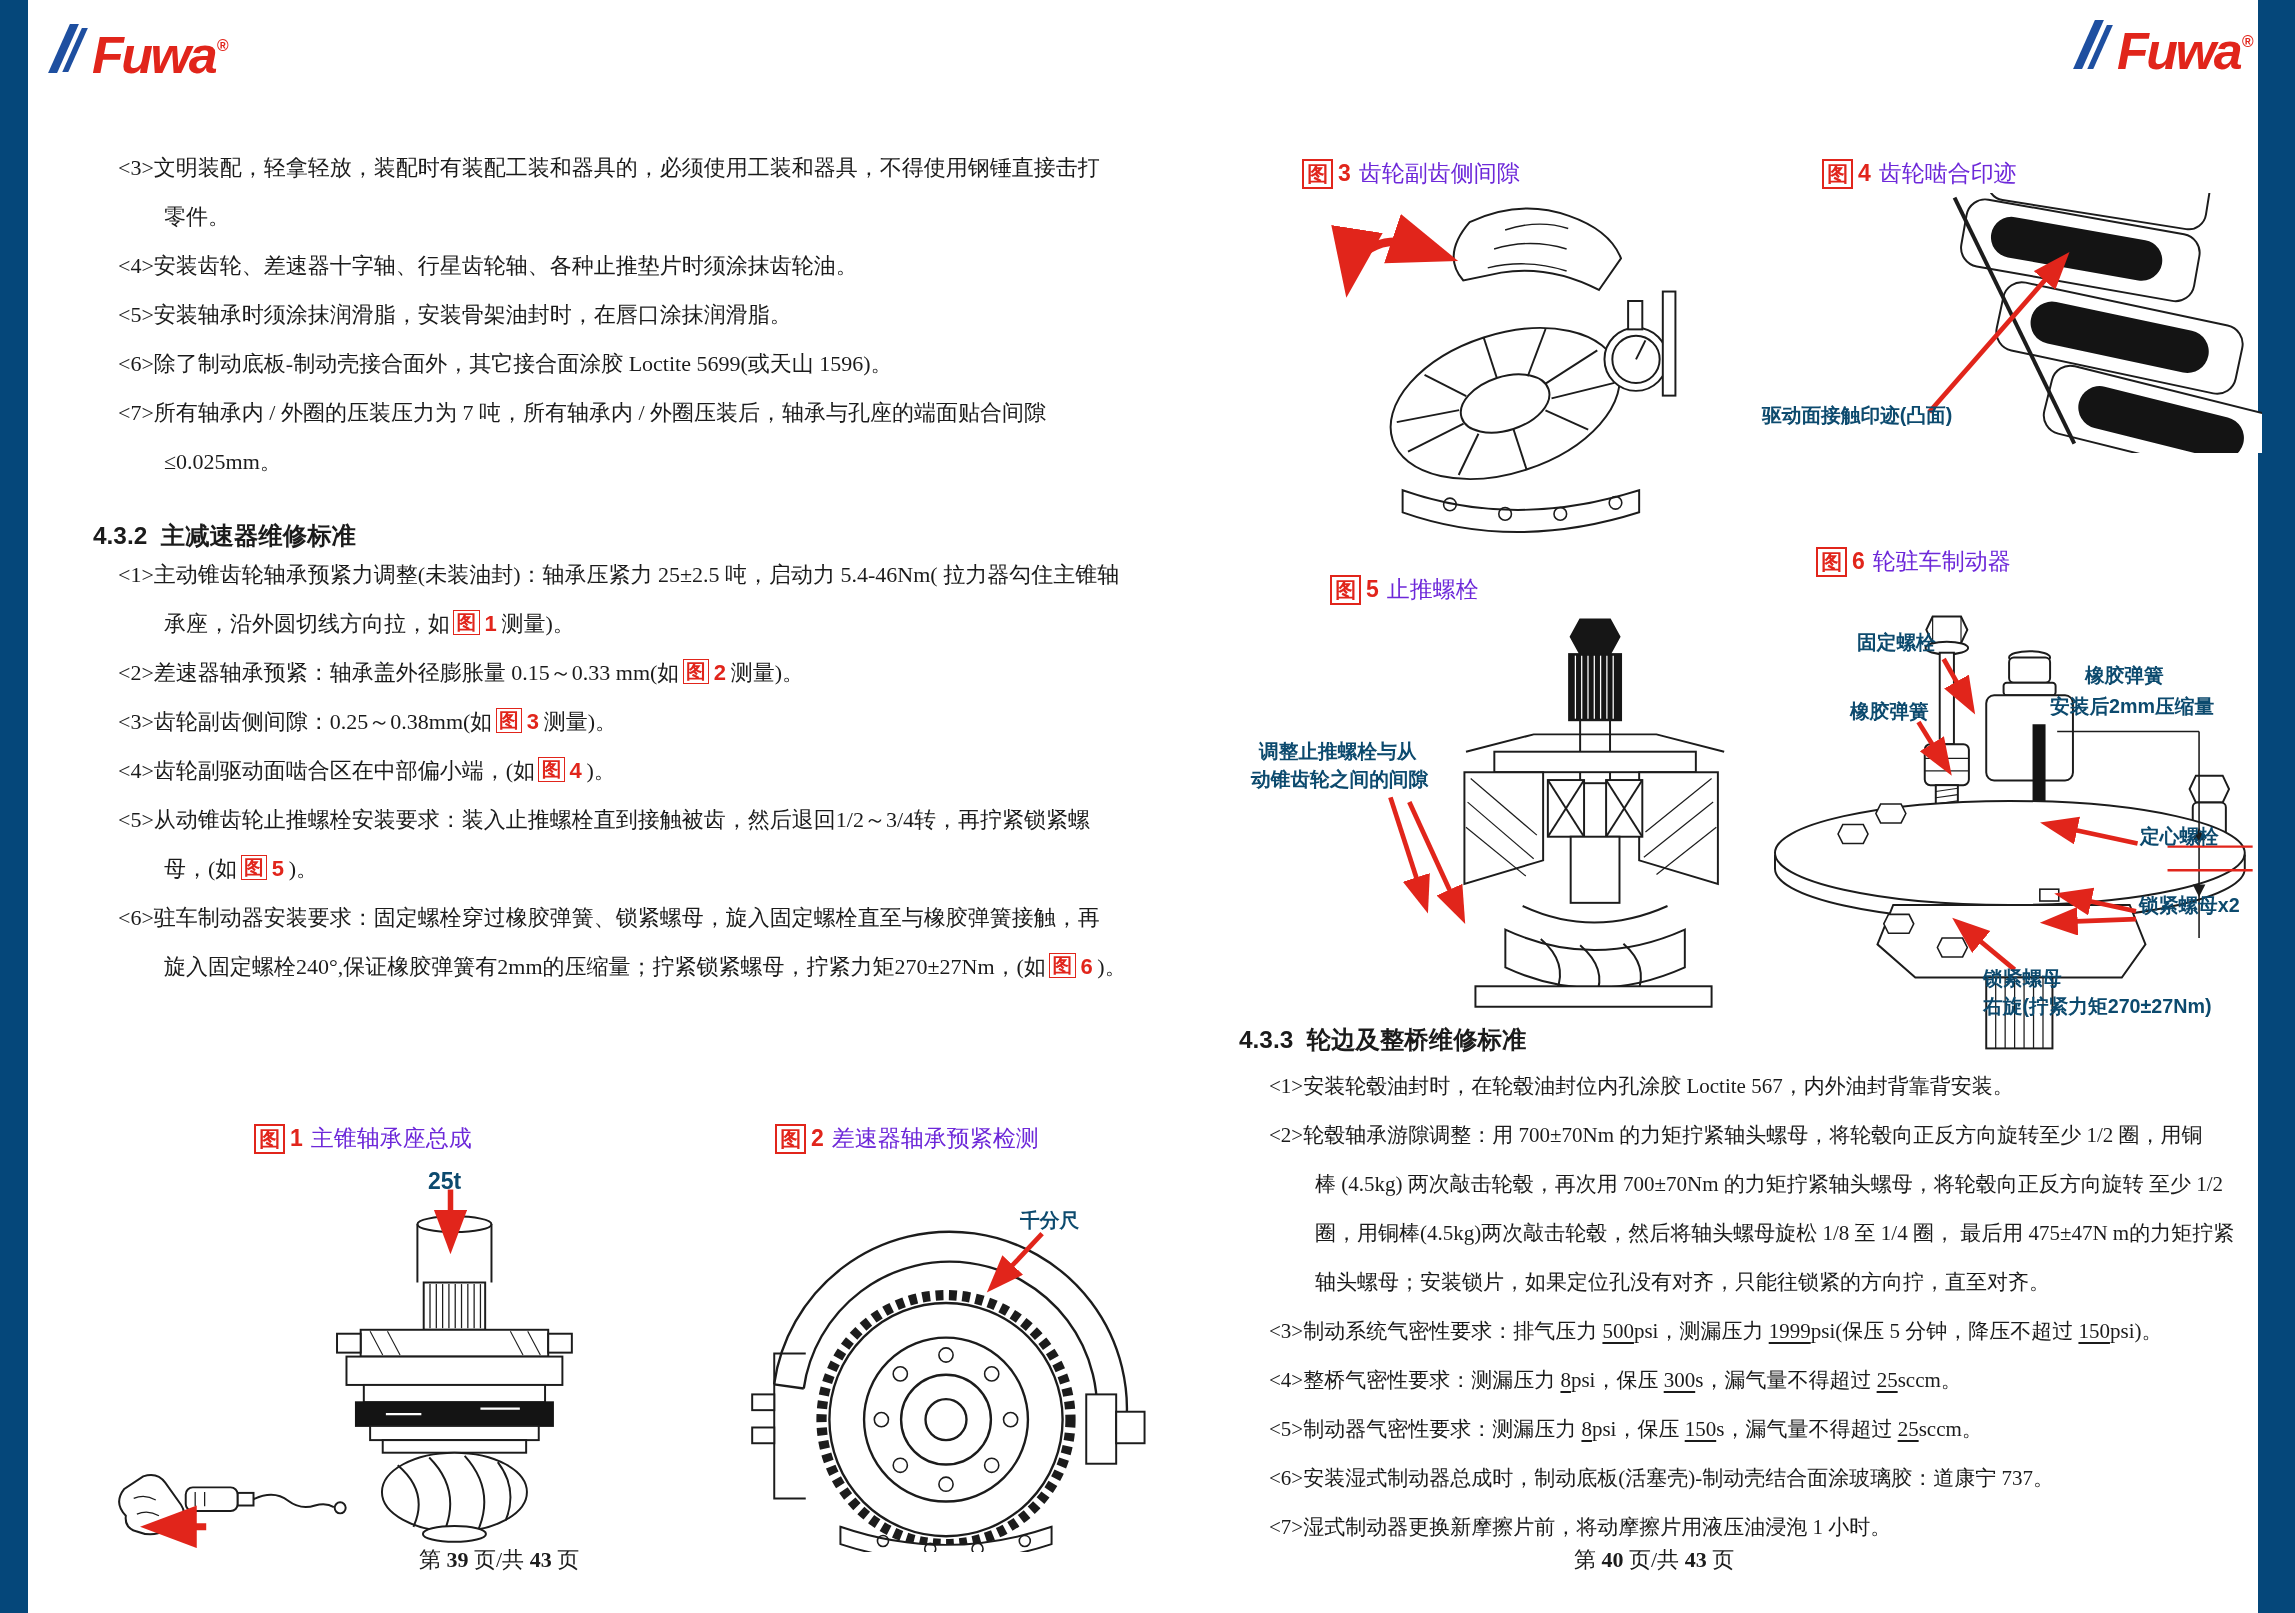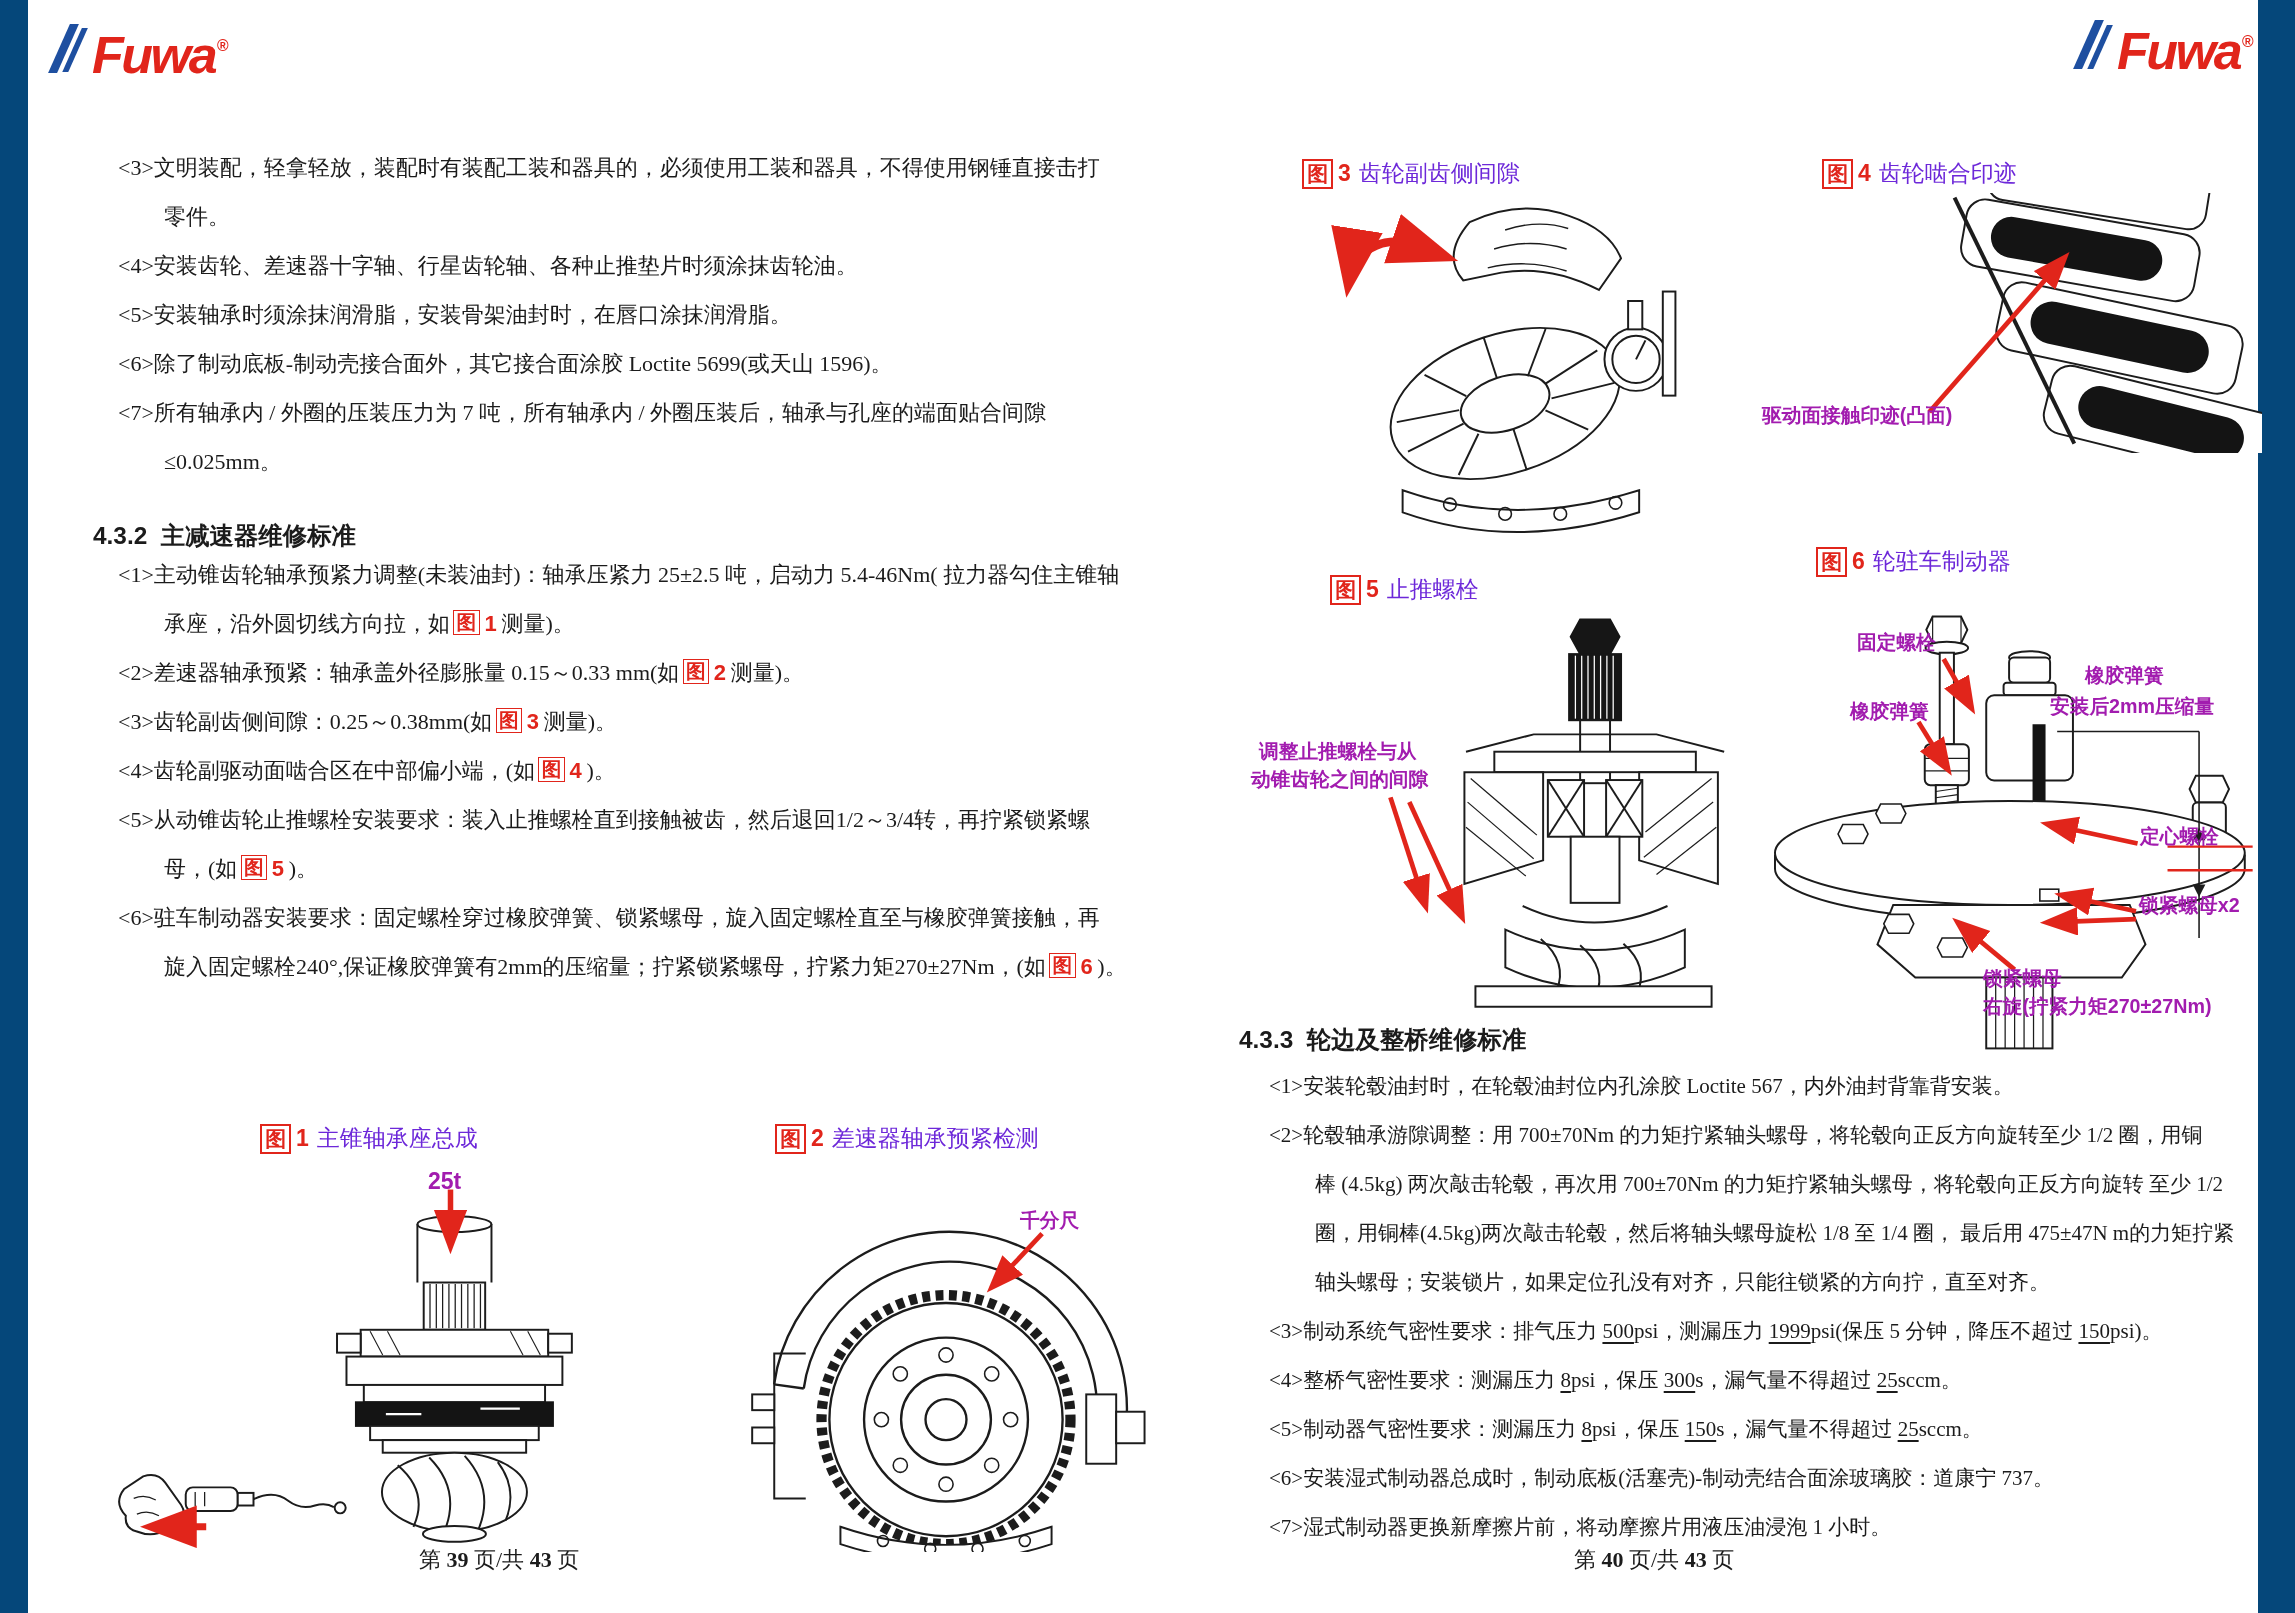--- a/index.html
+++ b/index.html
@@ -39,21 +39,21 @@
   
   .caption{position:absolute;font-size:23px;line-height:35px;white-space:nowrap}
   .caption .figbox{display:inline-block;color:#e1251b;border:2px solid #e1251b;font-weight:bold;
       font-size:21px;line-height:24.4px;padding:0.8px 3.2px;font-family:"Liberation Sans","DejaVu Sans",sans-serif}
   .caption .fignum{color:#e1251b;font-weight:bold;margin:0 7.9px 0 4.7px;
       font-family:"Liberation Sans","DejaVu Sans",sans-serif}
   .caption .captitle{color:#6d28d9}
 
   
   .figlabel{position:absolute;font-family:"Liberation Sans","DejaVu Sans",sans-serif;
-    font-weight:bold;font-size:19.7px;line-height:27px;white-space:nowrap;color:#a21caf}
+    font-weight:bold;font-size:19.7px;line-height:27px;white-space:nowrap;color:#0c4a6e}
   .figlabel.plain{font-weight:bold}
   .figsvg{position:absolute}
 
   .footer{position:absolute;width:339px;text-align:left}
   .footer .tline{font-size:22px}
 </style>
 </head>
 <body>
 
 <div class="vbar left"></div>
@@ -109,21 +109,21 @@
     <div class="tline"><span>&lt;3&gt;制动系统气密性要求：排气压力 </span><span class="u">500</span><span>psi，测漏压力 </span><span class="u">1999</span><span>psi(保压 5 分钟，降压不超过 </span><span class="u">150</span><span>psi)。</span></div>
     <div class="tline"><span>&lt;4&gt;整桥气密性要求：测漏压力 </span><span class="u">8</span><span>psi，保压 </span><span class="u">300</span><span>s，漏气量不得超过 </span><span class="u">25</span><span>sccm。</span></div>
     <div class="tline"><span>&lt;5&gt;制动器气密性要求：测漏压力 </span><span class="u">8</span><span>psi，保压 </span><span class="u">150</span><span>s，漏气量不得超过 </span><span class="u">25</span><span>sccm。</span></div>
     <div class="tline"><span>&lt;6&gt;安装湿式制动器总成时，制动底板(活塞壳)-制动壳结合面涂玻璃胶：道康宁  737。</span></div>
     <div class="tline"><span>&lt;7&gt;湿式制动器更换新摩擦片前，将动摩擦片用液压油浸泡 1 小时。</span></div>
   </div>
 <div class="footer" style="left:1574px;top:1535px">
     <div class="tline"><span>第 </span><span class="b">40</span><span> 页/共 </span><span class="b">43</span><span> 页</span></div>
   </div>
 
-<div class="caption" style="left:260px;top:1121px">
+<div class="caption" style="left:254px;top:1121px">
   <span class="figbox">图</span><span class="fignum">1</span><span class="captitle">主锥轴承座总成</span>
 </div>
 <div class="caption" style="left:775px;top:1121px">
   <span class="figbox">图</span><span class="fignum">2</span><span class="captitle">差速器轴承预紧检测</span>
 </div>
 <div class="caption" style="left:1302px;top:156px">
   <span class="figbox">图</span><span class="fignum">3</span><span class="captitle">齿轮副齿侧间隙</span>
 </div>
 <div class="caption" style="left:1822px;top:156px">
   <span class="figbox">图</span><span class="fignum">4</span><span class="captitle">齿轮啮合印迹</span>

